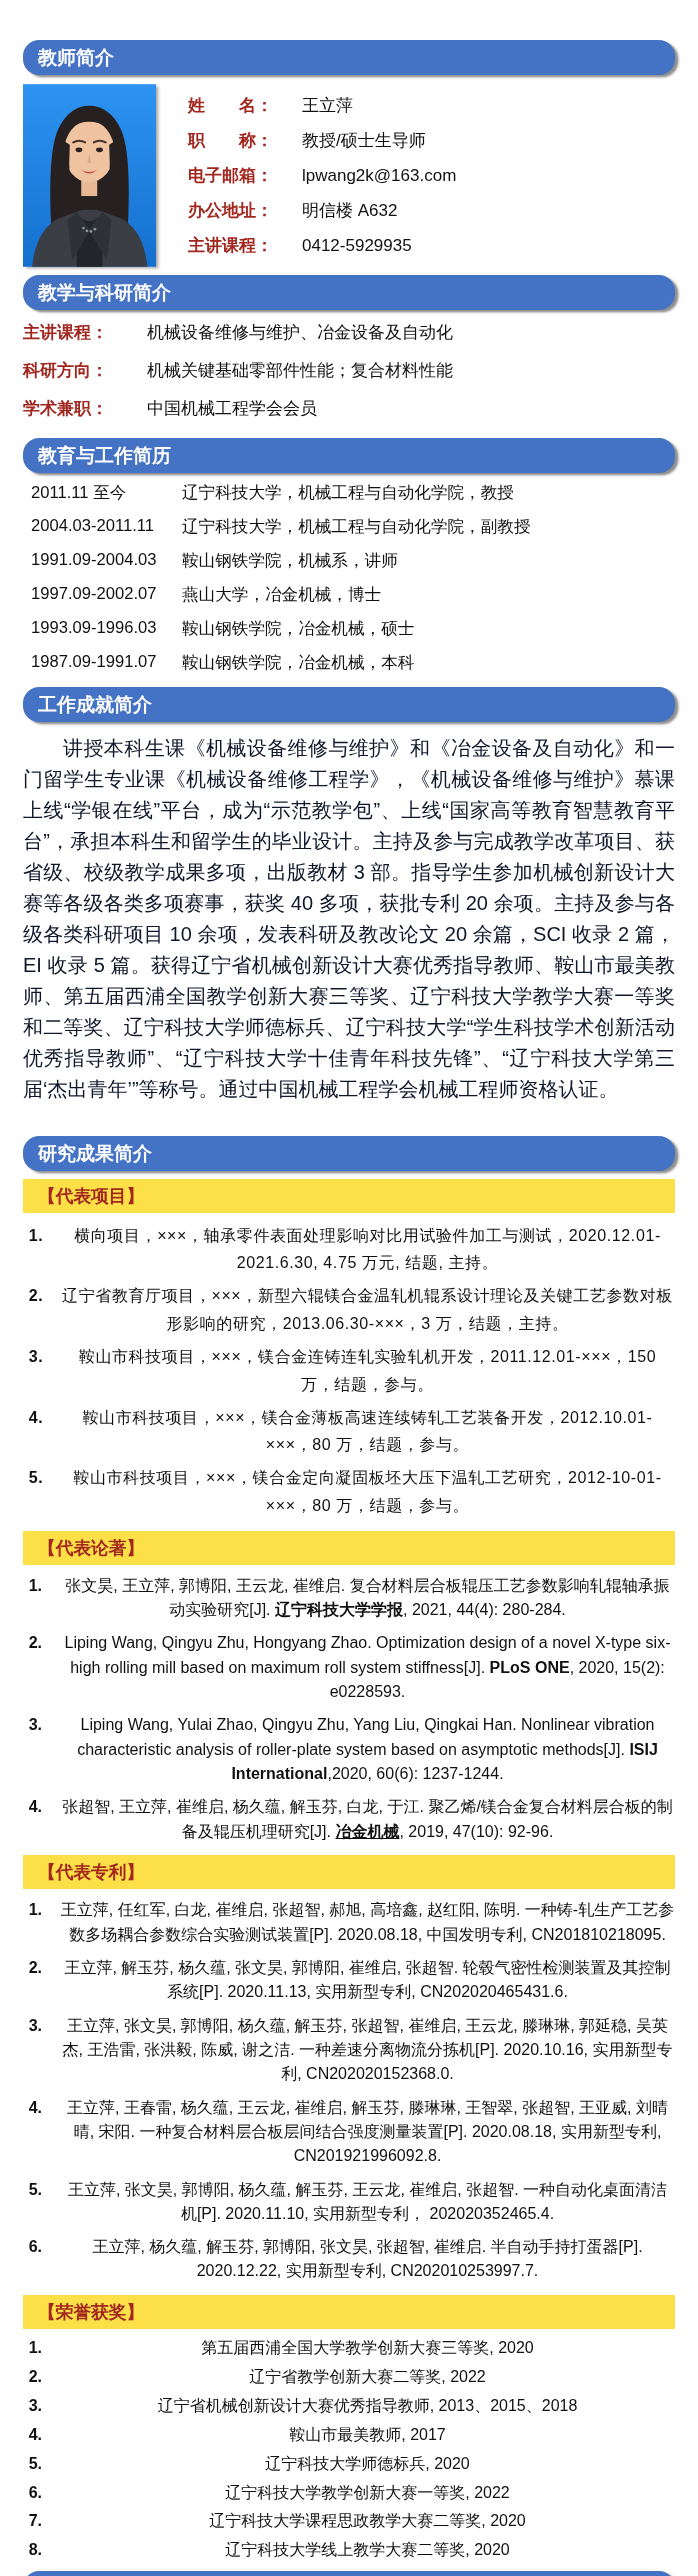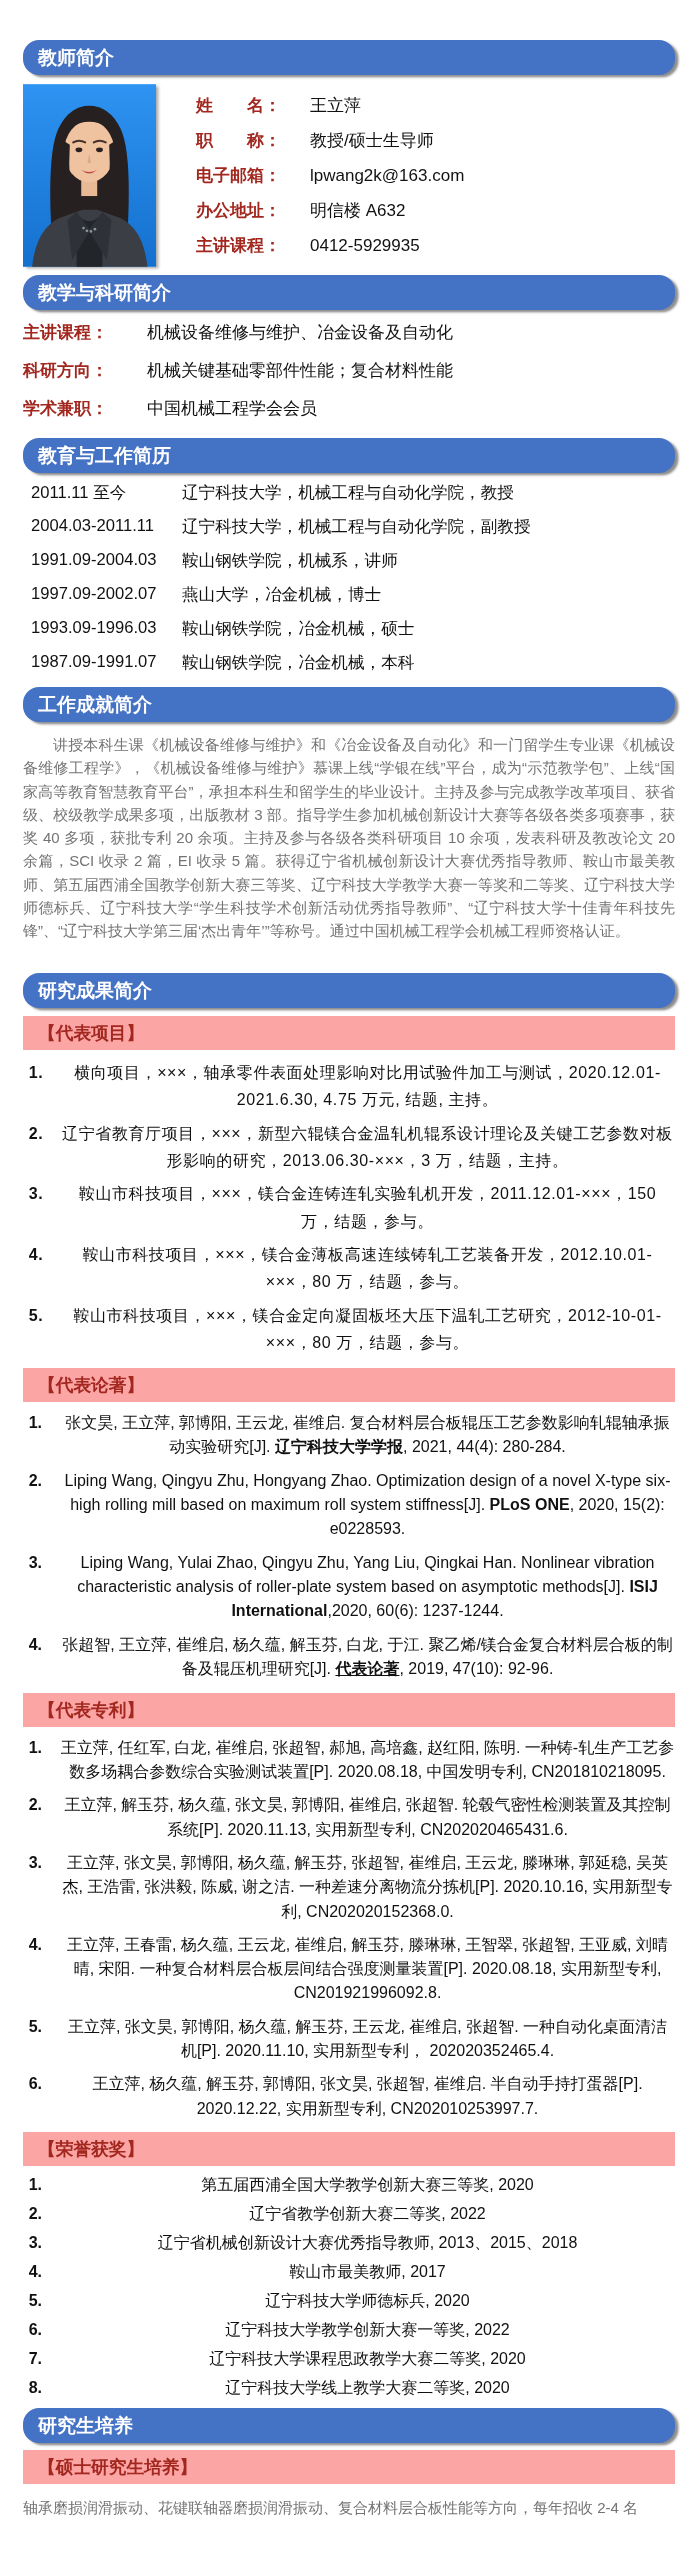--- a/index.html
+++ b/index.html
@@ -3,40 +3,40 @@
 <meta charset="utf-8">
 <style>
   html,body { margin:0; padding:0; background:#ffffff; }
   body { font-family:"Liberation Sans","DejaVu Sans",sans-serif; color:#111; }
   .page { width:698px; height:2576px; overflow:hidden; box-sizing:border-box; padding:40px 23px 0 23px; background:#fff; }
 
   .bar { background:#4472C4; color:#fff; font-weight:bold; font-size:19px; height:35px;
          line-height:35px; padding-left:15px; box-shadow:3.4px 2.3px 2.3px rgba(0,0,0,.45);border-radius:16px; }
   .bar.mt { margin-top:31px; }
 
-  .band { background:#fca5a5; color:#A2271F; font-weight:bold; font-size:17.7px; height:34px;
+  .band { background:#fde047; color:#A2271F; font-weight:bold; font-size:17.7px; height:34px;
           line-height:34px; padding-left:15px; margin-top:7.4px; }
 
-  .profile-wrap { display:flex; gap:40px; margin:9px 0 8px 0;justify-content:flex-end; }
+  .profile-wrap { display:flex; gap:32px; margin:9px 0 8px 0;justify-content:flex-end; }
   .photo { width:133px; height:183px; flex:none; box-shadow:3.4px 2.3px 2.9px rgba(0,0,0,.35); }
   .photo svg { display:block; width:100%; height:100%; }
   .fields { flex:1; display:flex; flex-direction:column; justify-content:space-around; padding:3.4px 0; }
   .frow { display:flex; align-items:baseline; font-size:17px; }
   .flabel { color:#A2271F; font-weight:bold; width:114px; flex:none; }
   .fvalue { color:#111; }
 
   .teaching-block { padding:11.4px 0 2.3px 0; }
   .kv { display:flex; font-size:17px; margin-bottom:15px;gap:16px; }
   .kv .flabel { width:108px; }
 
   .edu { padding:9px 0 1.1px 0; }
   .edu-row { display:flex; font-size:16.6px; margin-bottom:12px; }
   .edu-period { width:159px; flex:none; padding-left:8px; box-sizing:border-box; }
 
-  .body-text { font-size:15px; line-height:1.55; text-align:justify; margin:11.4px 0 13.7px 0; color:#737373; }
+  .body-text { font-size:20px; line-height:1.55; text-align:justify; margin:11.4px 0 13.7px 0; color:#0f172a; }
   .indent { text-indent:2em; }
 
   ol.num-list { list-style:none; counter-reset:n; margin:9px 0 11.4px 0; padding:0; }
   ol.num-list li { counter-increment:n; position:relative; padding-left:37px; font-size:16px; color:#111;text-align:center; }
   ol.num-list li::before { content:counter(n) "."; position:absolute; left:5.7px; top:0; font-weight:bold; }
   .projects li { line-height:1.72; margin-bottom:5.7px; text-align:justify; letter-spacing:0.6px; }
   .cite li { line-height:1.52; margin-bottom:9px; text-align:justify; }
   .honors li { line-height:1.2; margin-bottom:9.7px; }
 </style>
 </head>
@@ -159,21 +159,21 @@
       <li>鞍山市科技项目，×××，镁合金连铸连轧实验轧机开发，2011.12.01-×××，150 万，结题，参与。</li>
       <li>鞍山市科技项目，×××，镁合金薄板高速连续铸轧工艺装备开发，2012.10.01-×××，80 万，结题，参与。</li>
       <li>鞍山市科技项目，×××，镁合金定向凝固板坯大压下温轧工艺研究，2012-10-01-×××，80 万，结题，参与。</li>
     </ol>
 
   <div class="band">【代表论著】</div>
   <ol class="num-list cite">
       <li><span>张文昊, 王立萍, 郭博阳, 王云龙, 崔维启. 复合材料层合板辊压工艺参数影响轧辊轴承振动实验研究[J]. </span><span style="font-weight: 700;">辽宁科技大学学报</span><span>, 2021, 44(4): 280-284.</span></li>
       <li><span>Liping Wang, Qingyu Zhu, Hongyang Zhao. Optimization design of a novel X-type six-high rolling mill based on maximum roll system stiffness[J]. </span><span style="font-weight: 700;">PLoS ONE</span><span>, 2020, 15(2): e0228593.</span></li>
       <li><span>Liping Wang, Yulai Zhao, Qingyu Zhu, Yang Liu, Qingkai Han. Nonlinear vibration characteristic analysis of roller-plate system based on asymptotic methods[J]. </span><span style="font-weight: 700;">ISIJ International</span><span>,2020, 60(6): 1237-1244.</span></li>
-      <li><span>张超智, 王立萍, 崔维启, 杨久蕴, 解玉芬, 白龙, 于江. 聚乙烯/镁合金复合材料层合板的制备及辊压机理研究[J]. </span><span style="font-weight: 700; text-decoration: underline;">代表论著</span><span>, 2019, 47(10): 92-96.</span></li>
+      <li><span>张超智, 王立萍, 崔维启, 杨久蕴, 解玉芬, 白龙, 于江. 聚乙烯/镁合金复合材料层合板的制备及辊压机理研究[J]. </span><span style="font-weight: 700; text-decoration: underline;">冶金机械</span><span>, 2019, 47(10): 92-96.</span></li>
     </ol>
 
   <div class="band">【代表专利】</div>
   <ol class="num-list cite">
       <li>王立萍, 任红军, 白龙, 崔维启, 张超智, 郝旭, 高培鑫, 赵红阳, 陈明. 一种铸-轧生产工艺参数多场耦合参数综合实验测试装置[P]. 2020.08.18, 中国发明专利, CN201810218095.</li>
       <li>王立萍, 解玉芬, 杨久蕴, 张文昊, 郭博阳, 崔维启, 张超智. 轮毂气密性检测装置及其控制系统[P]. 2020.11.13, 实用新型专利, CN202020465431.6.</li>
       <li>王立萍, 张文昊, 郭博阳, 杨久蕴, 解玉芬, 张超智, 崔维启, 王云龙, 滕琳琳, 郭延稳, 吴英杰, 王浩雷, 张洪毅, 陈威, 谢之洁. 一种差速分离物流分拣机[P]. 2020.10.16, 实用新型专利, CN202020152368.0.</li>
       <li>王立萍, 王春雷, 杨久蕴, 王云龙, 崔维启, 解玉芬, 滕琳琳, 王智翠, 张超智, 王亚威, 刘晴晴, 宋阳. 一种复合材料层合板层间结合强度测量装置[P]. 2020.08.18, 实用新型专利, CN201921996092.8.</li>
       <li>王立萍, 张文昊, 郭博阳, 杨久蕴, 解玉芬, 王云龙, 崔维启, 张超智. 一种自动化桌面清洁机[P]. 2020.11.10, 实用新型专利， 202020352465.4.</li>
       <li>王立萍, 杨久蕴, 解玉芬, 郭博阳, 张文昊, 张超智, 崔维启. 半自动手持打蛋器[P]. 2020.12.22, 实用新型专利, CN202010253997.7.</li>

